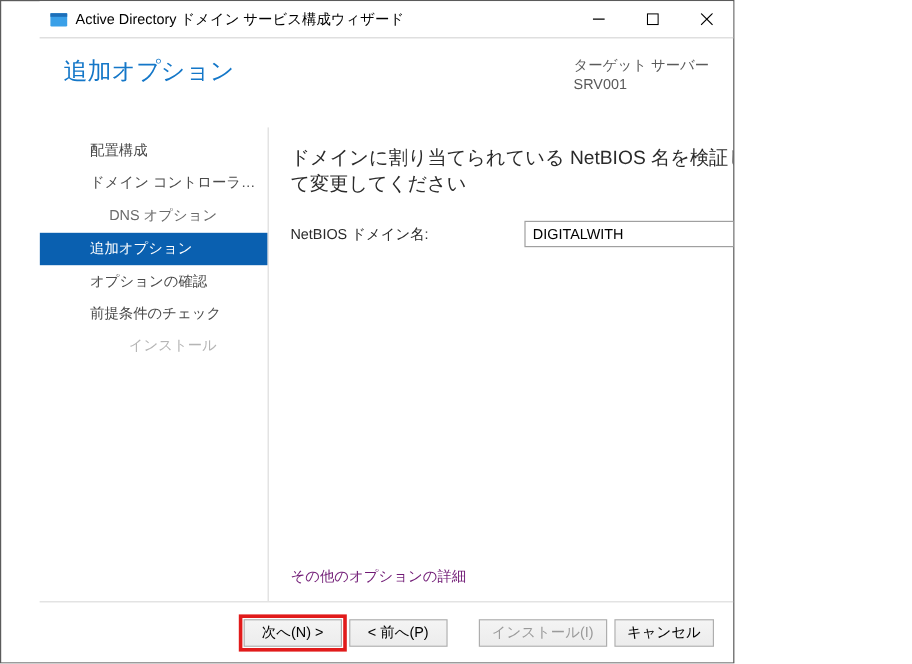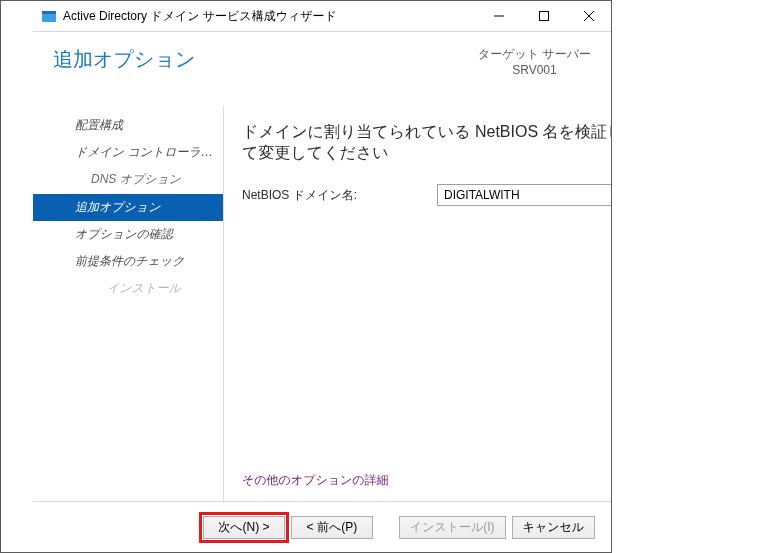--- a/index.html
+++ b/index.html
@@ -58,21 +58,21 @@
     align-items: flex-start;
     padding: 14px 20px 0 20px;
   }
   .page-title {
     font-size: 20px;
     color: #1477c8;
     font-weight: 400;
     flex: 1;
   }
   .target-box {
-    text-align: center;
+    text-align: left;
     font-size: 12px;
     color: #5a5a5a;
     line-height: 1.35;
   }
   .body {
     flex: 1;
     display: flex;
     overflow: hidden;
   }
   .sidebar {
@@ -82,21 +82,20 @@
     border-right: 0;
   }
   .step {
     padding: 4px 10px 4px 42px;
     font-size: 12px;
     color: #4a4a4a;
     white-space: nowrap;
     overflow: hidden;
     text-overflow: ellipsis;
     line-height: 1.6;
-    font-style: italic;
   }
   .step.sub { padding-left: 58px; color:#6a6a6a;}
   .step.disabled { color: #b5b5b5; text-align: center; }
   .step.current {
     background: #0a60b0;
     color: #fff;
   }
   .content {
     flex: 1;
     border-left: 1px solid #dcdcdc;

